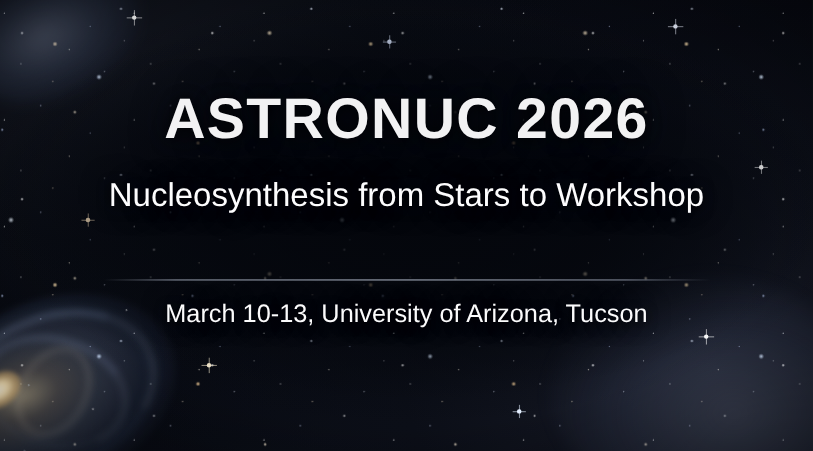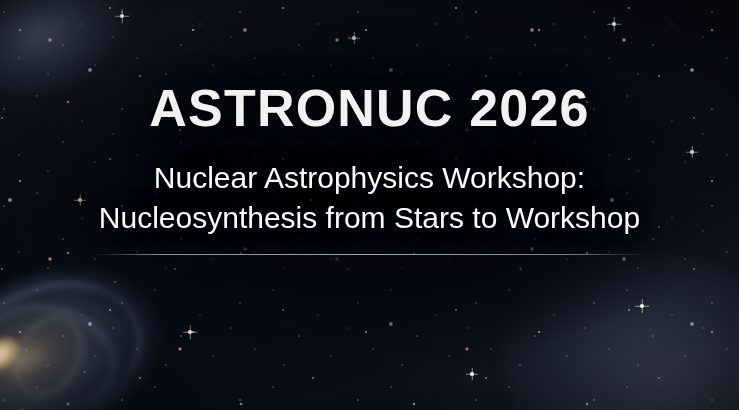--- a/index.html
+++ b/index.html
@@ -277,21 +277,21 @@
   <div class="star-big" style="left:640px; top:304px; width:4px; height:4px; background:#ffffff;"></div>
 
   <div class="text-scrim"></div>
   <div class="edge-vignette"></div>
 
   <div class="content">
 
     <h1 class="event-title">ASTRONUC 2026</h1>
 
     <div class="event-subtitle">
-      <span class="line">Nuclear Astrophysics Workshop:</span>
       <span class="line">Nucleosynthesis from Stars to Workshop</span>
     </div>
 
     <div class="rule"></div>
 
+    <div class="event-meta">March 10-13, University of Arizona, Tucson</div>
 
   </div>
 </div>
 
 </body></html>

